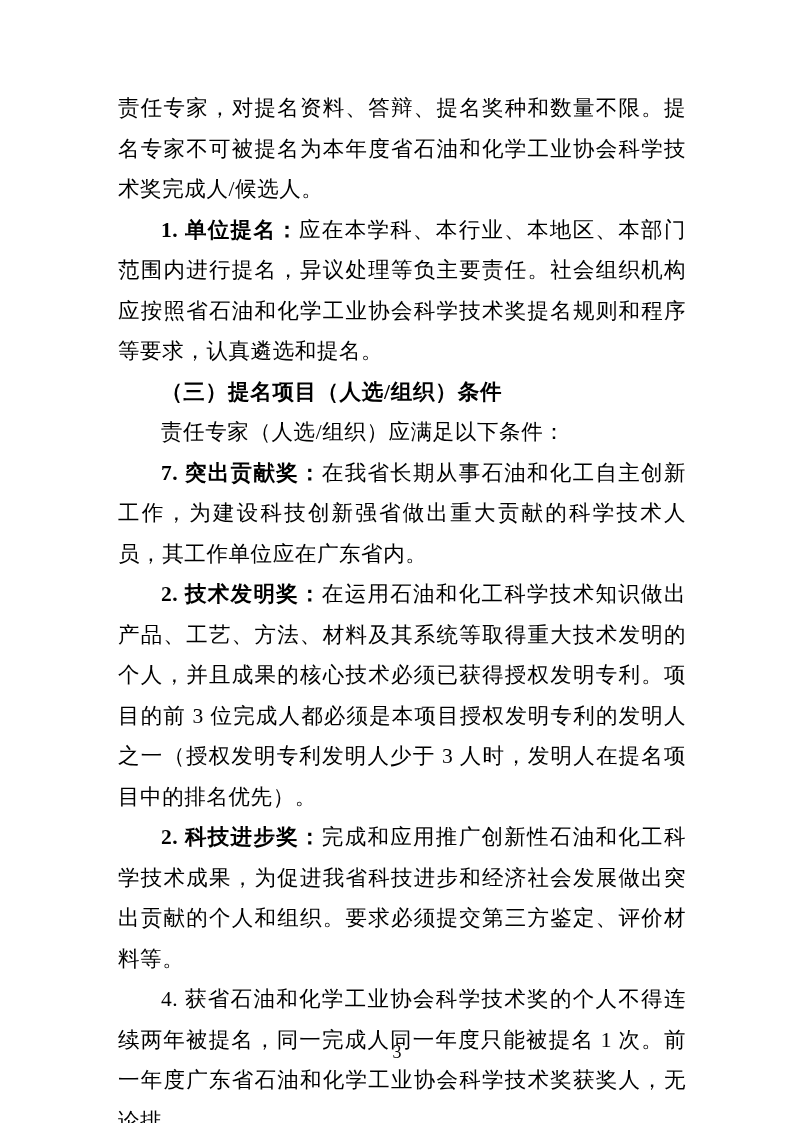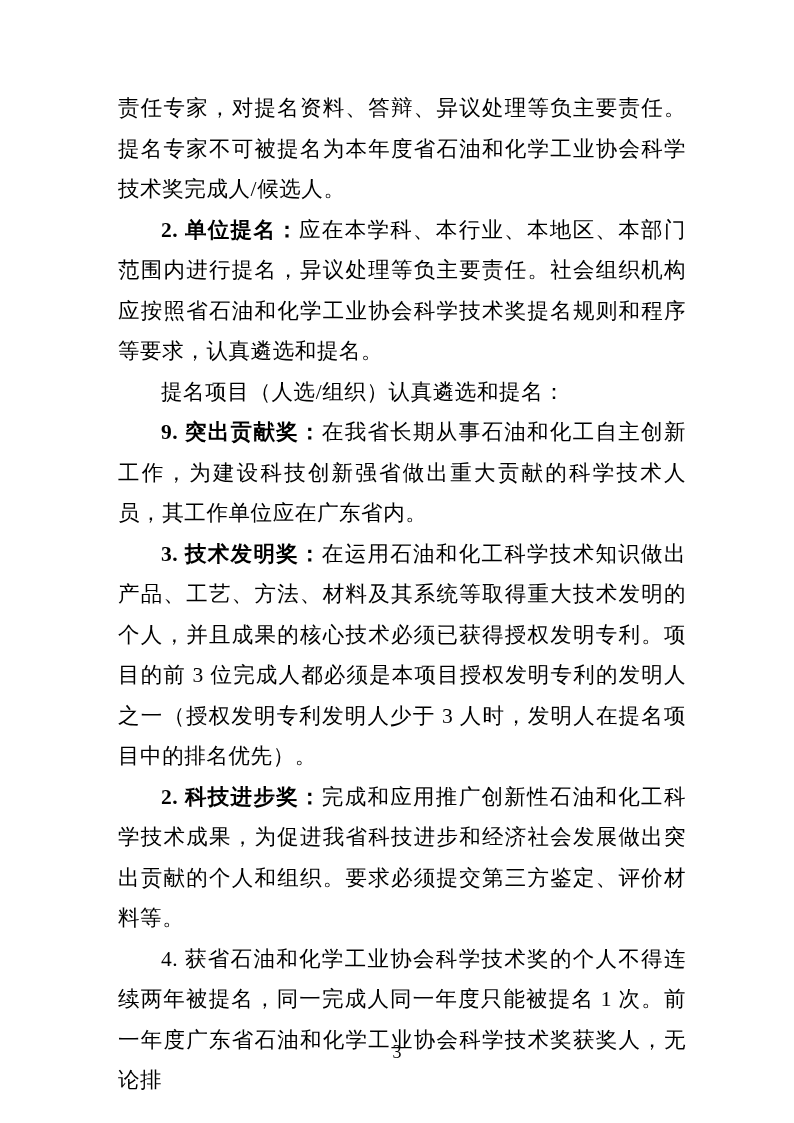--- a/index.html
+++ b/index.html
@@ -54,30 +54,31 @@
     font-size: 18px;
     font-family: "Liberation Serif", "DejaVu Serif", serif;
   }
 </style>
 </head>
 <body>
 
 <div class="page">
   <div class="doc-body">
 
-    <p class="flow">责任专家，对提名资料、答辩、异议处理等负主要责任。提名专家不可被提名为本年度省石油和化学工业协会科学技术奖完成人/候选人。</p>
+    <p class="flow">责任专家，对提名资料、答辩、提名奖种和数量不限。提名专家不可被提名为本年度省石油和化学工业协会科学技术奖完成人/候选人。</p>
 
-    <p class="indent2"><span class="bold">2. 单位提名：</span><span>应在本学科、本行业、本地区、本部门范围内进行提名，异议处理等负主要责任。社会组织机构应按照省石油和化学工业协会科学技术奖提名规则和程序等要求，认真遴选和提名。</span></p>
+    <p class="indent2"><span class="bold">1. 单位提名：</span><span>应在本学科、本行业、本地区、本部门范围内进行提名，异议处理等负主要责任。社会组织机构应按照省石油和化学工业协会科学技术奖提名规则和程序等要求，认真遴选和提名。</span></p>
 
+    <p class="heading">（三）提名项目（人选/组织）条件</p>
 
-    <p class="indent2">提名项目（人选/组织）认真遴选和提名：</p>
+    <p class="indent2">责任专家（人选/组织）应满足以下条件：</p>
 
-    <p class="indent2"><span class="bold">9. 突出贡献奖：</span><span>在我省长期从事石油和化工自主创新工作，为建设科技创新强省做出重大贡献的科学技术人员，其工作单位应在广东省内。</span></p>
+    <p class="indent2"><span class="bold">7. 突出贡献奖：</span><span>在我省长期从事石油和化工自主创新工作，为建设科技创新强省做出重大贡献的科学技术人员，其工作单位应在广东省内。</span></p>
 
-    <p class="indent2"><span class="bold">3. 技术发明奖：</span><span>在运用石油和化工科学技术知识做出产品、工艺、方法、材料及其系统等取得重大技术发明的个人，并且成果的核心技术必须已获得授权发明专利。项目的前 3 位完成人都必须是本项目授权发明专利的发明人之一（授权发明专利发明人少于 3 人时，发明人在提名项目中的排名优先）。</span></p>
+    <p class="indent2"><span class="bold">2. 技术发明奖：</span><span>在运用石油和化工科学技术知识做出产品、工艺、方法、材料及其系统等取得重大技术发明的个人，并且成果的核心技术必须已获得授权发明专利。项目的前 3 位完成人都必须是本项目授权发明专利的发明人之一（授权发明专利发明人少于 3 人时，发明人在提名项目中的排名优先）。</span></p>
 
     <p class="indent2"><span class="bold">2. 科技进步奖：</span><span>完成和应用推广创新性石油和化工科学技术成果，为促进我省科技进步和经济社会发展做出突出贡献的个人和组织。要求必须提交第三方鉴定、评价材料等。</span></p>
 
     <p class="indent2">4. 获省石油和化学工业协会科学技术奖的个人不得连续两年被提名，同一完成人同一年度只能被提名 1 次。前一年度广东省石油和化学工业协会科学技术奖获奖人，无论排</p>
 
   </div>
 
   <div class="page-number">3</div>
 </div>
 

